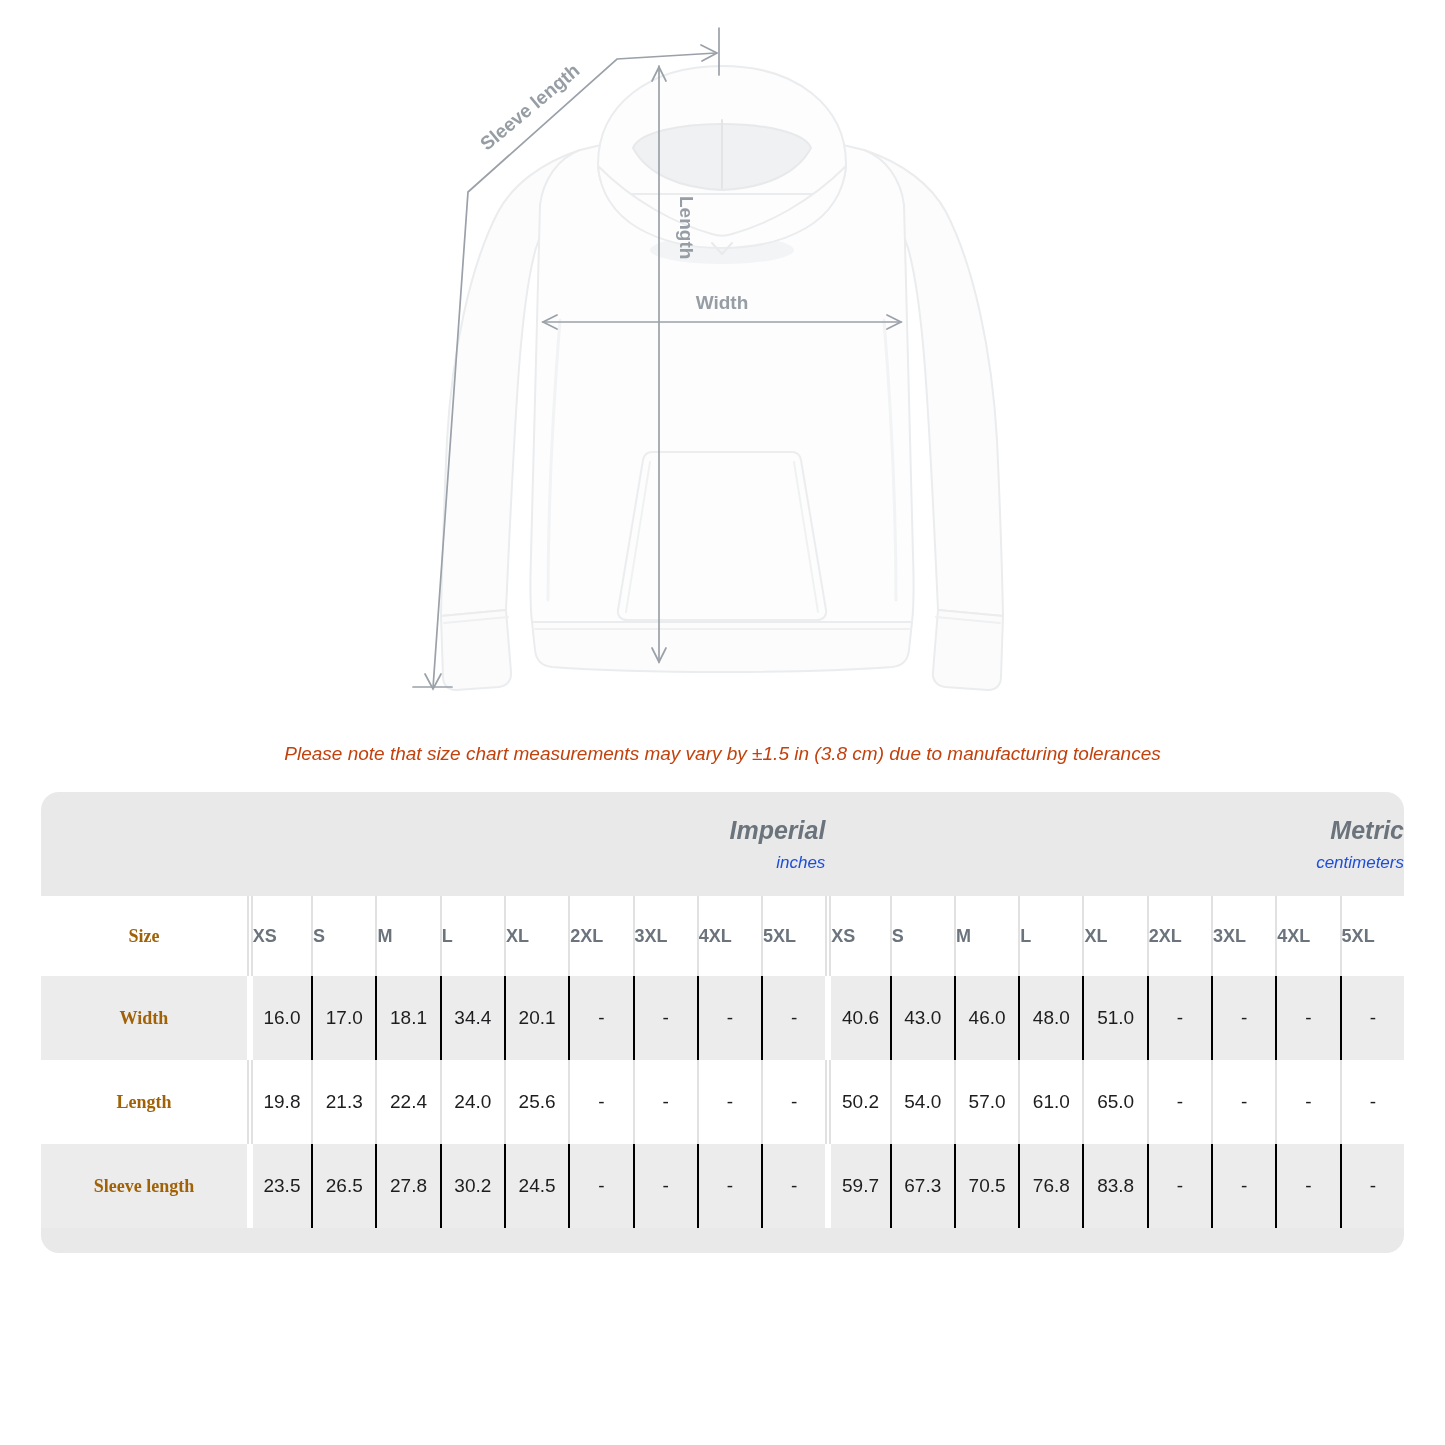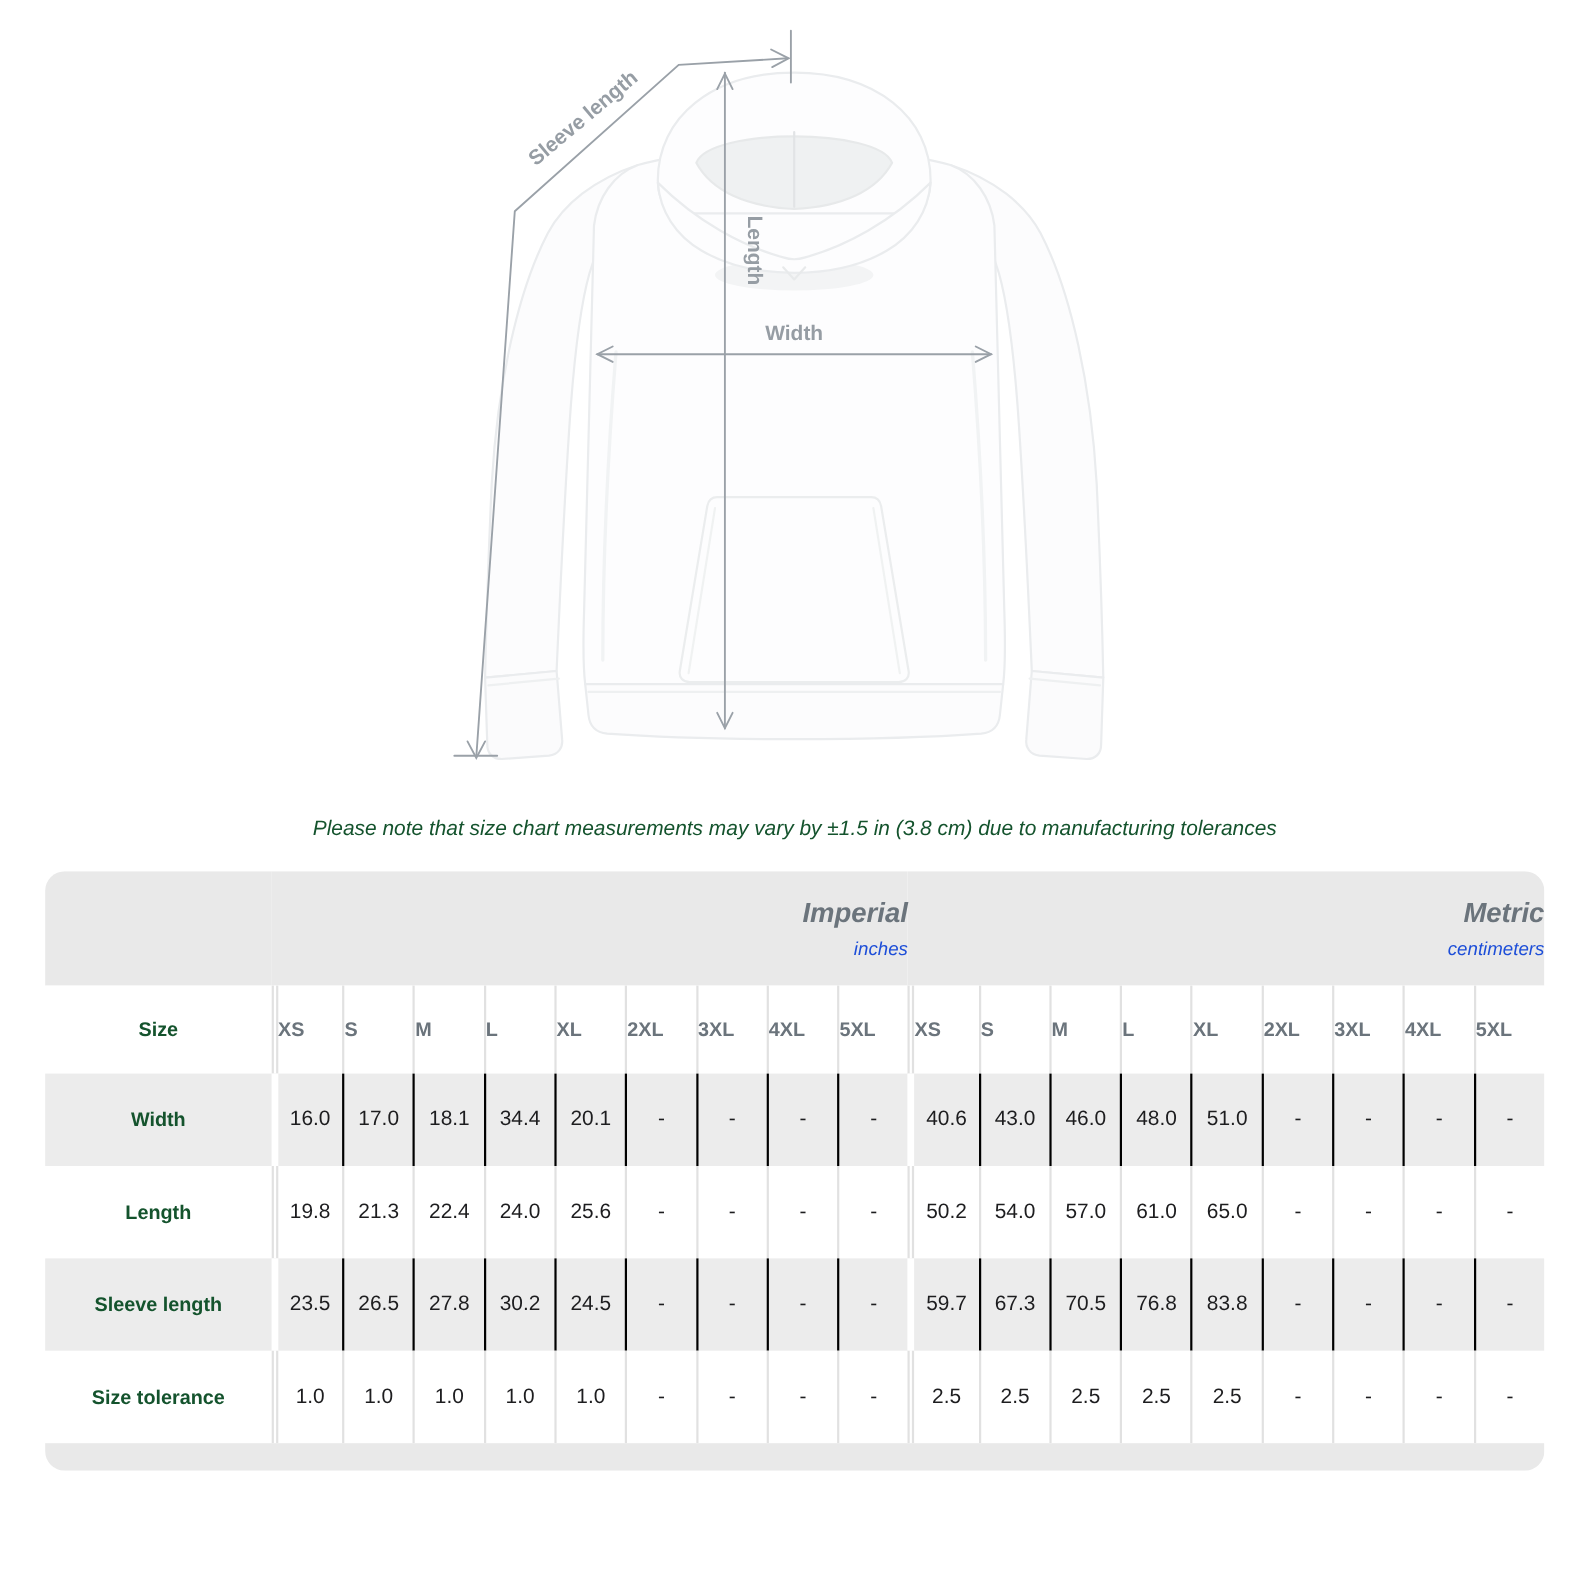--- a/index.html
+++ b/index.html
@@ -5,36 +5,36 @@
   html,body{margin:0;padding:0;background:#ffffff;}
   body{width:1445px;height:1445px;font-family:"Liberation Sans",sans-serif;-webkit-font-smoothing:antialiased;}
   .page{width:1445px;height:1445px;overflow:hidden;background:#fff;}
 
   
   .diagram{position:relative;width:1445px;height:735px;}
   .diagram svg{display:block;}
 
   
   h1.title{margin:16px 0 0;text-align:center;font-size:31px;line-height:34px;color:#2e2e2e;font-weight:bold;letter-spacing:.2px;}
-  p.subtitle{margin:8px 0 0;text-align:center;font-style:italic;font-size:19px;line-height:22px;color:#14532d;}
+  p.subtitle{margin:8px 0 0;text-align:center;font-style:italic;font-size:19px;line-height:22px;color:#c2410c;}
 
   
   .table-wrap{margin:27px 41px 0;border-radius:18px;overflow:hidden;}
   table.sizes{width:100%;border-collapse:separate;border-spacing:0;table-layout:fixed;}
   table.sizes td,table.sizes th{padding:0;vertical-align:middle;}
 
   .band{background:#e9e9e9;}
   .band-row td{height:104px;text-align:right;}
   .band-title{font-weight:bold;font-style:italic;font-size:25px;color:#6b747c;}
   .band-sub{font-style:italic;font-size:17px;color:#1d4ed8;margin-top:8px;}
 
   tr.header-row{height:80px;}
   tr.header-row th{background:#fff;}
   .sizeh{font-size:18px;font-weight:bold;color:#6b747c;text-align:left;}
-  .rowlabel{font-size:18px;font-weight:bold;color:#14532d;text-align:center;}
+  .rowlabel{font-size:18px;font-weight:bold;color:#a16207;text-align:center;font-family:Liberation Serif, serif;}
 
   tbody tr{height:84px;}
   td.val{font-size:19px;color:#1d1d1f;text-align:center;background:#fff;}
   tr.gray td{background:#ececec;}
   tr.white td{background:#ffffff;}
 
   
   tr.white .c, tr.header-row .c{border-left:2px solid #e1e1e1;}
   tr.white .sec, tr.header-row .sec{border-left:6px double #e1e1e1;}
   tr.gray .c{border-left:2px solid #000000;}
@@ -231,41 +231,20 @@
             <td class="val c sec">59.7</td>
             <td class="val c">67.3</td>
             <td class="val c">70.5</td>
             <td class="val c">76.8</td>
             <td class="val c">83.8</td>
             <td class="val c">-</td>
             <td class="val c">-</td>
             <td class="val c">-</td>
             <td class="val c">-</td>
           </tr>
-          <tr class="white">
-            <td class="rowlabel">Size tolerance</td>
-            <td class="val c sec">1.0</td>
-            <td class="val c">1.0</td>
-            <td class="val c">1.0</td>
-            <td class="val c">1.0</td>
-            <td class="val c">1.0</td>
-            <td class="val c">-</td>
-            <td class="val c">-</td>
-            <td class="val c">-</td>
-            <td class="val c">-</td>
-            <td class="val c sec">2.5</td>
-            <td class="val c">2.5</td>
-            <td class="val c">2.5</td>
-            <td class="val c">2.5</td>
-            <td class="val c">2.5</td>
-            <td class="val c">-</td>
-            <td class="val c">-</td>
-            <td class="val c">-</td>
-            <td class="val c">-</td>
-          </tr>
         </tbody>
       <tfoot>
         <tr>
           <td class="band" colspan="19"></td>
         </tr>
       </tfoot>
     </table>
   </div>
 
 </div>

